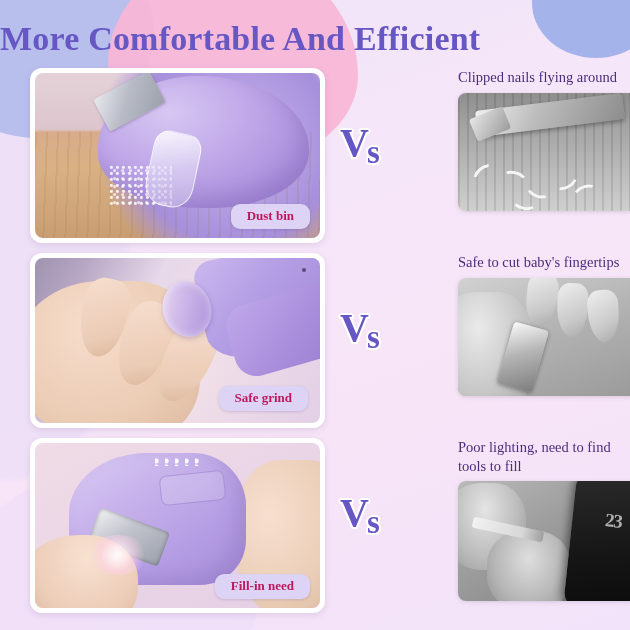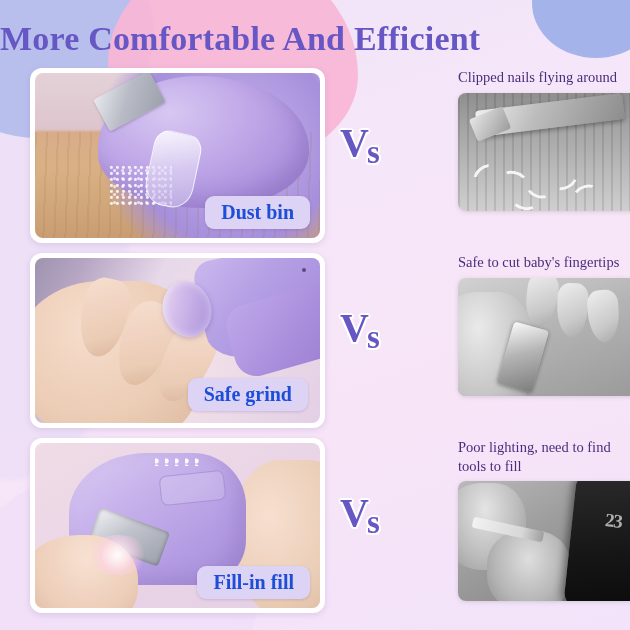--- a/index.html
+++ b/index.html
@@ -239,22 +239,22 @@
     background: radial-gradient(ellipse at 30% 35%, #f7dfd0 0%, #eacdb6 58%, #d6b197 100%);
     border-radius: 40% 34% 30% 46% / 38% 42% 40% 44%;
   }
 
   
   .chip {
     position: absolute;
     right: 10px;
     bottom: 9px;
     background: #ddd3f4;
-    color: #1d4ed8;
-    font-size: 20px;
+    color: #be185d;
+    font-size: 13px;
     font-weight: bold;
     padding: 5px 16px 6px;
     border-radius: 9px;
     line-height: 1.1;
     white-space: nowrap;
     box-shadow: 0 1px 3px rgba(90,60,140,.2);
   }
   .row-2 .chip { right: 12px; bottom: 12px; }
 
   
@@ -478,21 +478,21 @@
 
     <div class="pro-card">
       <div class="pro-photo ph3">
         <div class="hand-r"></div>
         <div class="body"></div>
         <div class="leds"></div>
         <div class="btns"></div>
         <div class="slot"></div>
         <div class="thumb"></div>
         <div class="glow"></div>
-        <div class="chip">Fill-in fill</div>
+        <div class="chip">Fill-in need</div>
       </div>
     </div>
 
     <div class="vs">
       <span class="v">V</span><span class="s">s</span>
     </div>
 
     <div class="con">
       <div class="con-text">Poor lighting, need to find tools to fill</div>
       <div class="con-photo gp3">

